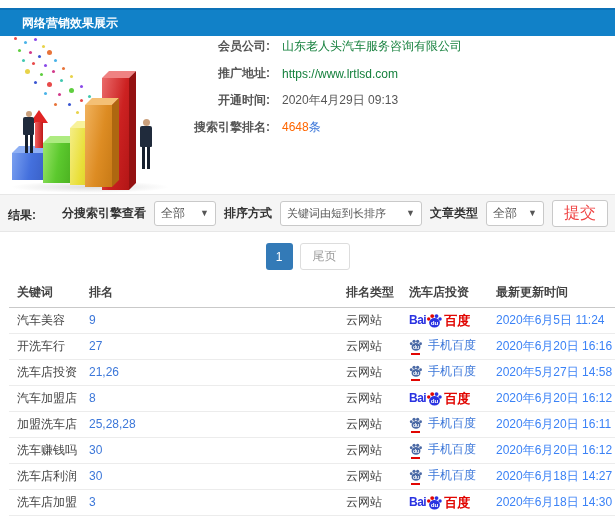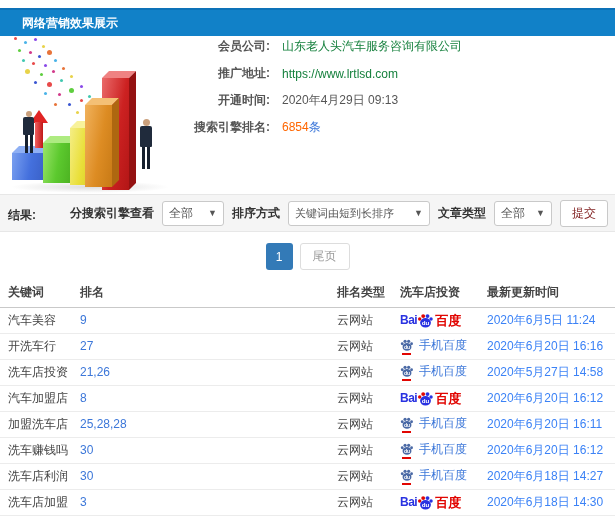--- a/index.html
+++ b/index.html
@@ -101,36 +101,36 @@
     height:25px; background:#fff; border:1px solid #c9c9c9; border-radius:3px;
     display:flex; align-items:center; justify-content:space-between;
     padding:0 6px; color:#555; cursor:pointer; white-space:nowrap;
   }
   .select .caret { color:#555; font-size:9px; margin-left:6px; }
   .sel-engine { width:62px; }
   .sel-sort { width:142px; font-size:11px; }
   .sel-article { width:58px; }
   .submit-btn {
     height:27px; padding:0 11px; background:#fff; border:1px solid #c9c9c9;
-    border-radius:3px; color:#7f1d1d; font-size:12px; font-family:inherit; cursor:pointer;
+    border-radius:3px; color:#ef4444; font-size:16px; font-family:inherit; cursor:pointer;
   }
   
   .pagination {
     position:absolute; top:243px; left:0; right:0;
     display:flex; justify-content:center; gap:7px;
   }
   .page-btn {
     height:27px; display:flex; align-items:center; justify-content:center;
     border-radius:3px; text-decoration:none; font-size:12px; cursor:pointer;
   }
   .page-btn.active { width:27px; background:#337ab7; color:#fff; }
   .page-btn.next { padding:0 12px; background:#e4e4e4; color:#333; }
   .page-btn.last { padding:0 12px; background:#fff; border:1px solid #ddd; color:#999; }
   
-  .table-wrap { position:absolute; top:279px; left:0; right:0; }
+  .table-wrap { position:absolute; top:279px; left:9px; right:0; }
   table { width:100%; border-collapse:collapse; font-size:12px; table-layout:fixed; }
   th {
     text-align:left; font-weight:bold; color:#444; height:28px;
     border-bottom:1px solid #c9c9c9; vertical-align:middle;
   }
   td { height:26px; border-bottom:1px solid #ececec; color:#444; vertical-align:middle; }
   th:first-child, td:first-child { padding-left:8px; }
   .col-kw { width:80px; } .col-rank { width:257px; } .col-type { width:63px; }
   .col-eng { width:87px; } .col-time { width:128px; }
   a.rank-link { color:#3c77d9; text-decoration:none; }
@@ -187,21 +187,21 @@
     <div class="info-row">
       <span class="info-label">推广地址:</span>
       <a class="link info-value" href="#">https://www.lrtlsd.com</a>
     </div>
     <div class="info-row">
       <span class="info-label">开通时间:</span>
       <span class="info-value">2020年4月29日 09:13</span>
     </div>
     <div class="info-row">
       <span class="info-label">搜索引擎排名:</span>
-      <span class="info-value"><span class="count-num">6854</span><span class="count-suffix">条</span></span>
+      <span class="info-value"><span class="count-num">4648</span><span class="count-suffix">条</span></span>
     </div>
   </div>
 
   <div class="filter-band">
     <span class="result-label">结果:</span>
     <div class="filter-controls">
       <span class="filter-label">分搜索引擎查看</span>
       <div class="select sel-engine">
         <span>全部</span>
         <span class="caret">▼</span>

